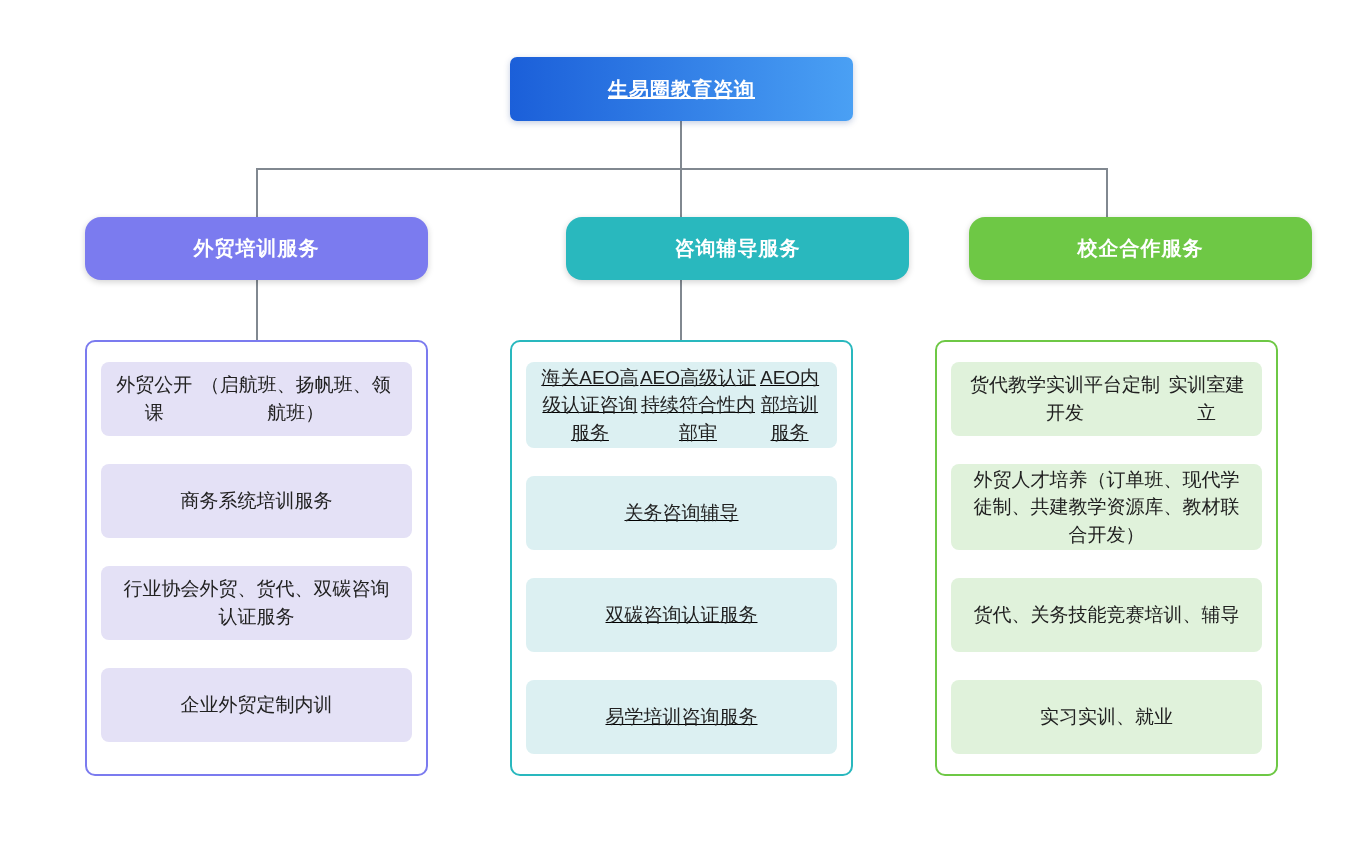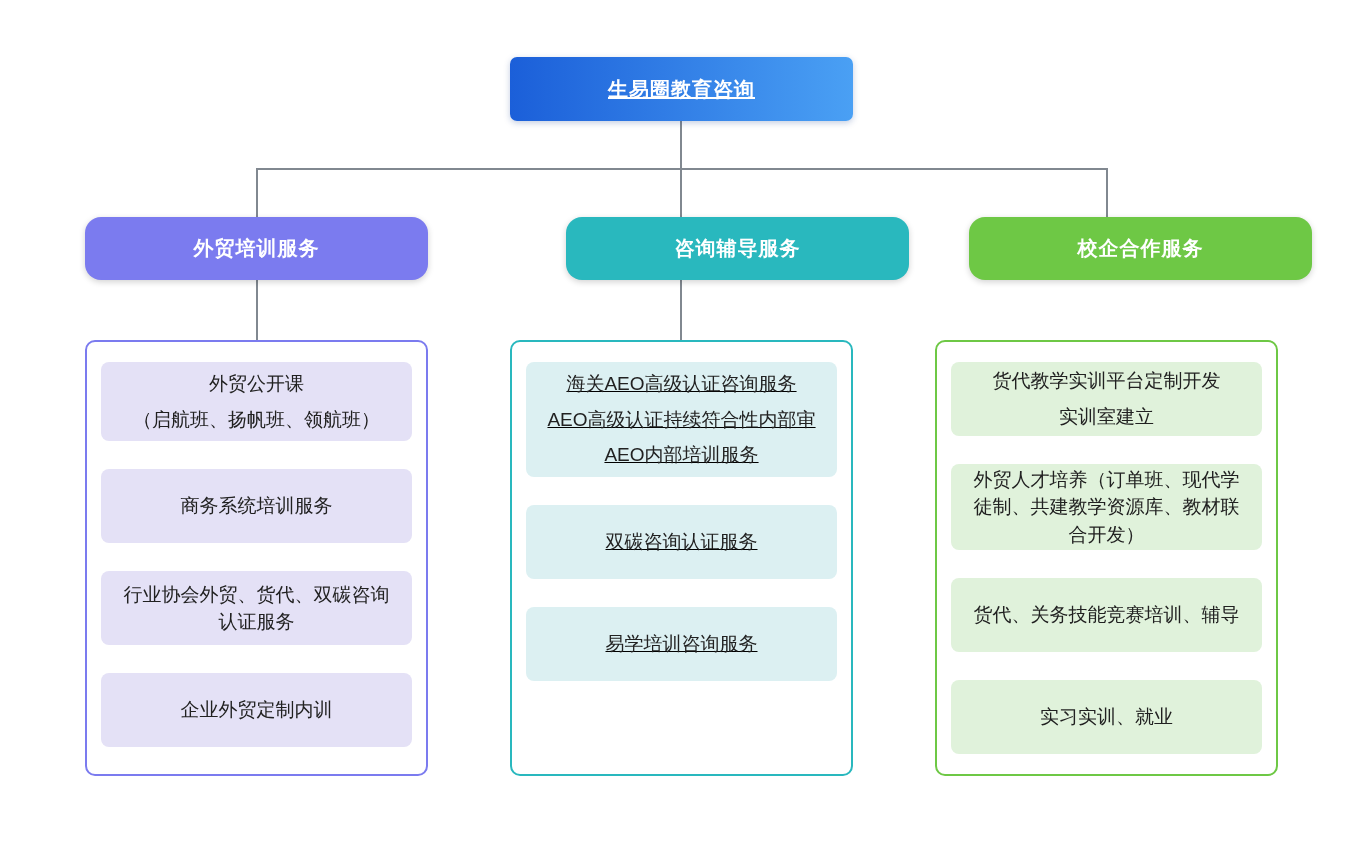--- a/index.html
+++ b/index.html
@@ -41,23 +41,23 @@
     background:#ffffff;border-radius:10px;border:2px solid;
     display:flex;flex-direction:column;gap:28px;padding:20px 14px;
   }
   .branch-group.purple{left:85px;border-color:var(--purple,#7b7bef);}
   .branch-group.teal{left:510px;border-color:var(--teal,#29b8be);text-decoration:underline;}
   .branch-group.green{left:935px;border-color:var(--green,#6ec845);}
 
   
   .node-item{
     min-height:74px;box-sizing:border-box;border-radius:8px;
-    display:flex;flex-direction:column;align-items:center;justify-content:center;
+    display:flex;flex-direction:row;align-items:center;justify-content:center;
     padding:8px 14px;text-align:center;
-    color:var(--text,#212121);font-size:19px;line-height:1.45;gap:8px;
+    color:var(--text,#212121);font-size:19px;line-height:1.45;
   }
   .branch-group.purple .node-item{background:var(--purple_bg,#e4e1f6);}
   .branch-group.teal .node-item{background:var(--teal_bg,#dcf0f2);}
   .branch-group.green .node-item{background:var(--green_bg,#e0f2db);}
   .node-line{display:block;}
 </style>
 </head>
 <body>
 
 <div class="canvas">
@@ -100,20 +100,23 @@
     </div>
   </div>
 
   <div class="branch-group teal">
     <div class="node-item">
       <span class="node-line">海关AEO高级认证咨询服务</span>
       <span class="node-line">AEO高级认证持续符合性内部审</span>
       <span class="node-line">AEO内部培训服务</span>
     </div>
     <div class="node-item">
+      <span class="node-line">关务咨询辅导</span>
+    </div>
+    <div class="node-item">
       <span class="node-line">双碳咨询认证服务</span>
     </div>
     <div class="node-item">
       <span class="node-line">易学培训咨询服务</span>
     </div>
   </div>
 
   <div class="branch-group green">
     <div class="node-item">
       <span class="node-line">货代教学实训平台定制开发</span>

